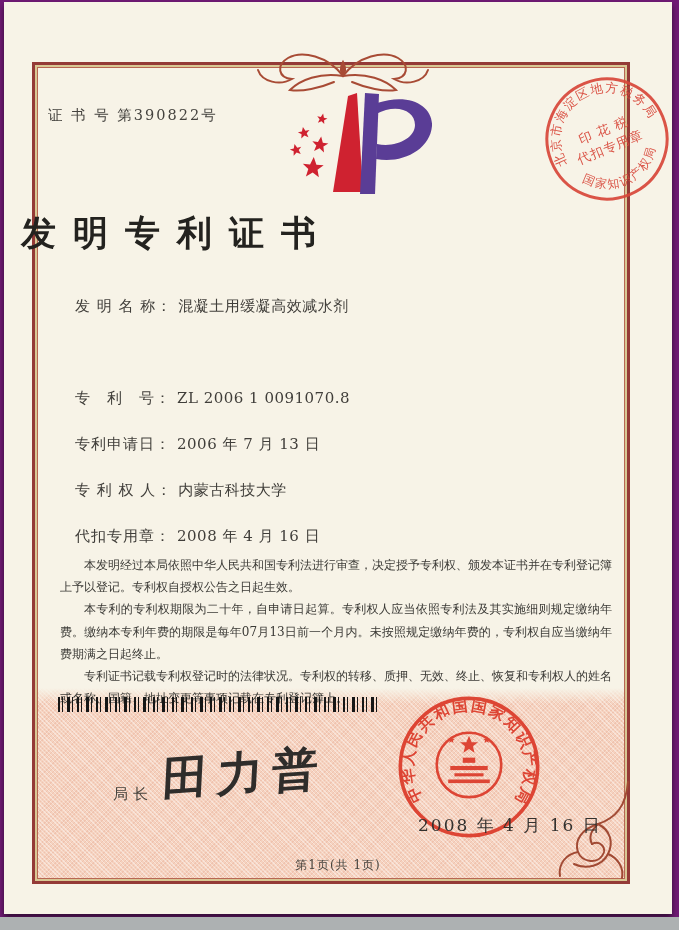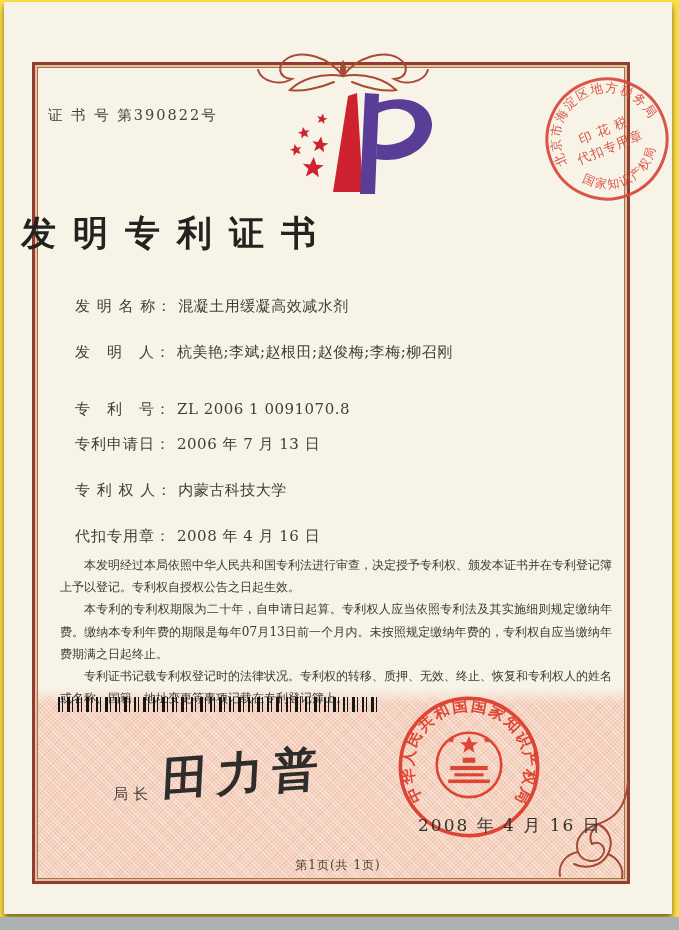--- a/index.html
+++ b/index.html
@@ -1,17 +1,17 @@
 <!DOCTYPE html>
 <html><head>
 <meta charset="utf-8">
 <style>
   html,body{margin:0;padding:0;width:679px;height:930px;overflow:hidden;
     font-family:"DejaVu Serif","Liberation Serif",serif;background:#2a2d30;}
-  .scan{position:relative;width:679px;height:930px;background:#fde047;}
+  .scan{position:relative;width:679px;height:930px;background:#701a75;}
   .scan-bottom{position:absolute;left:0;right:0;bottom:0;height:13px;background:#adb1b2;}
   .paper{position:absolute;left:4px;top:2px;width:668px;height:912px;
     background:#f7f3e7;overflow:hidden;box-shadow:0 4px 6px rgba(0,0,0,.55);}
   
   .frame{position:absolute;left:28px;top:60px;width:598px;height:822px;
     border:3px solid #943a37;box-shadow:inset 0 0 0 2px #d9c894;box-sizing:border-box;
     pointer-events:none;z-index:3;}
   .frame-inner{position:absolute;inset:2px;border:1px solid #b76753;}
   
   .pink-zone{position:absolute;left:31px;top:686px;width:594px;height:196px;z-index:2;
@@ -101,24 +101,21 @@
         <path d="M83,1 L97,2 L93,102 L78,102 Z"></path>
         <path d="M95,11 C128,0 151,14 150,34 C148,58 120,72 94,67 L95,52 C114,56 133,46 133,33 C133,18 114,11 94,22 Z"></path>
       </g>
     </svg>
 
     <div class="title">发明专利证书</div>
 
     <div class="field" style="top:295px">
       <span class="flabel">发 明 名 称：</span><span class="fvalue">混凝土用缓凝高效减水剂</span>
     </div>
-    <div class="field" style="top:341px">
-      <span class="flabel">发　明　人：</span><span class="fvalue">杭美艳;李斌;赵根田;赵俊梅;李梅;柳召刚</span>
-    </div>
-    <div class="field" style="top:398px">
+    <div class="field" style="top:387px">
       <span class="flabel">专　利　号：</span><span class="fvalue">ZL 2006 1 0091070.8</span>
     </div>
     <div class="field" style="top:433px">
       <span class="flabel">专利申请日：</span><span class="fvalue">2006 年 7 月 13 日</span>
     </div>
     <div class="field" style="top:479px">
       <span class="flabel">专 利 权 人：</span><span class="fvalue">内蒙古科技大学</span>
     </div>
     <div class="field" style="top:525px">
       <span class="flabel">代扣专用章：</span><span class="fvalue">2008 年 4 月 16 日</span>

